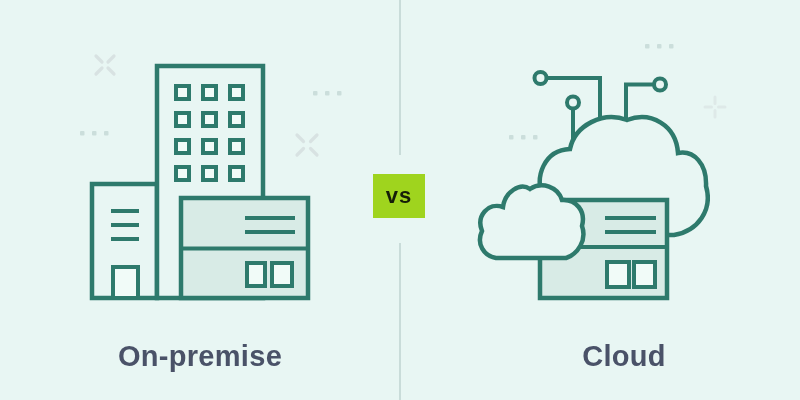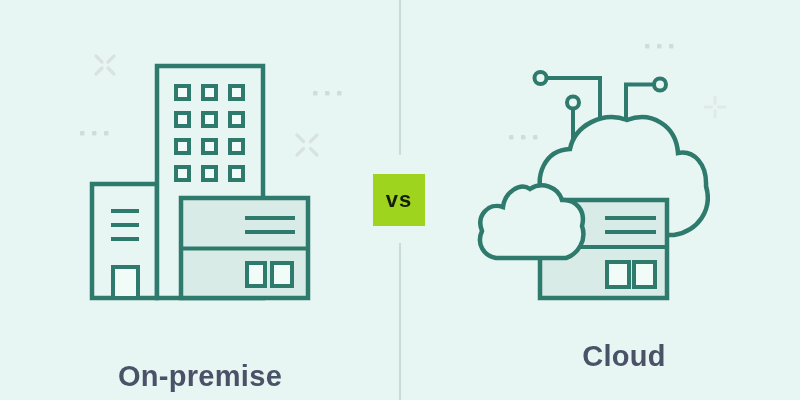--- a/index.html
+++ b/index.html
@@ -20,30 +20,30 @@
   .stage{
     position:relative;width:800px;height:400px;
     background:var(--page-background);overflow:hidden;
   }
   .divider-seg{
     position:absolute;left:399px;width:2px;background:var(--divider);
   }
   .divider-top{top:0;height:155px;}
   .divider-bottom{top:243px;height:157px;}
   .vs-badge{
-    position:absolute;left:373px;top:174px;width:52px;height:52px;
+    position:absolute;left:373px;top:174px;width:52px;height:44px;
     background:var(--badge-background);color:var(--badge-text);
     display:flex;align-items:center;justify-content:center;
     font-size:22px;font-weight:700;letter-spacing:1px;
   }
   .panel-label{
     position:absolute;top:340px;width:400px;text-align:center;
     font-size:29px;font-weight:700;letter-spacing:0.3px;color:var(--label-text);
   }
-  .panel-label.left{left:0;margin-top:20px;}
+  .panel-label.left{left:0;}
   .panel-label.right{left:424px;}
   .illustration{position:absolute;width:240px;height:260px;top:50px;}
   .illustration.left{left:80px;}
   .illustration.right{left:470px;}
   .deco{position:absolute;}
   
   .shape{fill:var(--page-background);stroke:var(--outline);stroke-width:4.5;}
   .shape-light{fill:var(--fill-light);stroke:var(--outline);stroke-width:4.5;}
   .inner{fill:var(--fill-window);stroke:var(--outline);stroke-width:4;}
   .detail-line{stroke:var(--outline);stroke-width:4;fill:none;}

